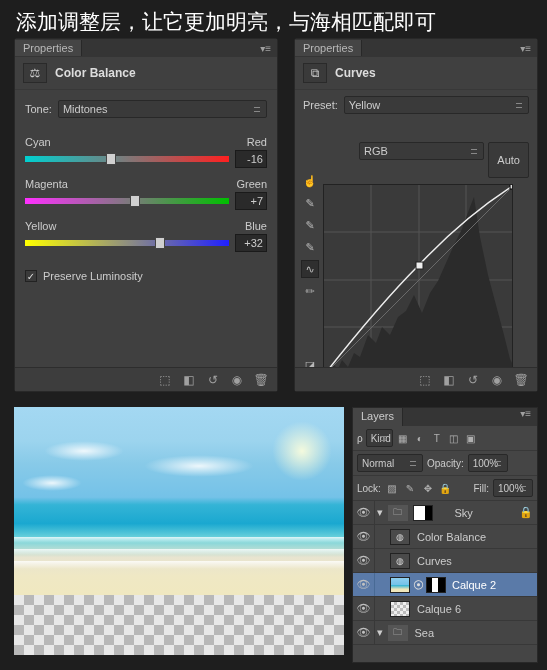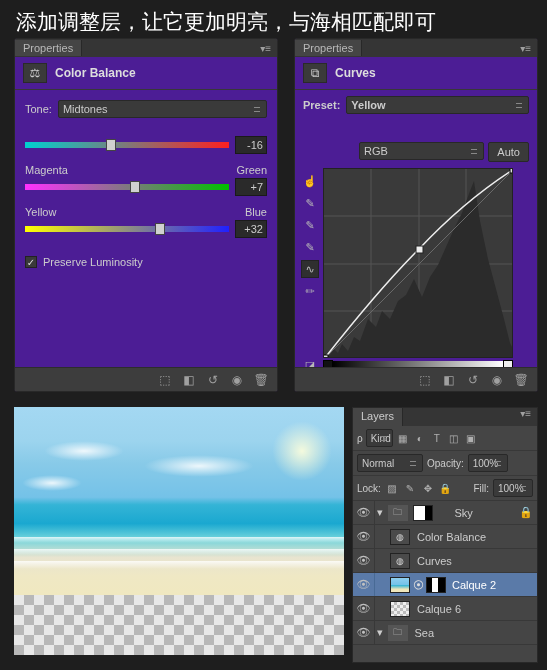--- a/index.html
+++ b/index.html
@@ -16,21 +16,21 @@
   .title-text {
     position: absolute;
     top: 8px;
     left: 16px;
     font-size: 21px;
     font-family: Liberation Sans, sans-serif;
     color: #ffffff;
   }
   .panel {
     position: absolute;
-    background: #4c1d95;
+    background: #404040;
     border: 1px solid #282828;
     border-radius: 3px;
   }
   .panel-left { left: 14px; top: 38px; width: 264px; height: 354px; }
   .panel-right { left: 294px; top: 38px; width: 244px; height: 354px; }
   .panel-header {
     display: flex;
     align-items: center;
     height: 18px;
     background: #353535;
@@ -90,21 +90,21 @@
     color: #a0a0a0;
     background:
      linear-gradient(#888,#888) center 3px / 6px 1px no-repeat,
      linear-gradient(#888,#888) center 7px / 6px 1px no-repeat;
     pointer-events: none;
   }
   .btn {
     background: #3a3a3a;
     border: 1px solid #282828;
     color: #cccccc;
-    height: 20px;
+    height: 36px;
     padding: 0 8px;
     font-size: 11px;
     border-radius: 2px;
     cursor: pointer;
   }
   .slider-group { margin-bottom: 10px; }
   .slider-labels { display: flex; justify-content: space-between; font-size: 11px; margin-bottom: 2px; }
   .slider-row { display: flex; align-items: center; gap: 6px; }
   .slider-track {
     position: relative;
@@ -311,20 +311,24 @@
     <div class="title-label">Color Balance</div>
   </div>
   <div class="panel-body">
     <div class="row">
       <span class="label">Tone:</span>
       <div class="select">Midtones</div>
     </div>
 
     <div id="cb-sliders">
         <div class="slider-group">
+    <div class="slider-labels">
+      <span>Cyan</span>
+      <span>Red</span>
+    </div>
     <div class="slider-row">
       <div class="slider-track track-cr">
         <div class="slider-handle" style="left:42%"></div>
       </div>
       <input class="value-box" value="-16" style="">
     </div>
         </div>
         <div class="slider-group">
     <div class="slider-labels">
       <span>Magenta</span>
@@ -369,21 +373,21 @@
 
 <div class="panel panel-right">
   <div class="panel-header">
     <div class="panel-tab">Properties</div>
     <div class="panel-close">▾≡</div>
   </div>
   <div class="panel-title-row">
     <div class="title-icon">⧉</div>
     <div class="title-label">Curves</div>
   </div>
-  <div style="padding:4px 8px;font-weight:bold;">
+  <div style="padding:4px 8px;">
     <div class="row">
       <span class="label">Preset:</span>
       <div class="select">Yellow</div>
     </div>
   </div>
   <div class="cv-body">
     <div class="cv-tools">
       <div class="cv-tool">☝</div>
       <div class="cv-tool">✎</div>
       <div class="cv-tool">✎</div>

